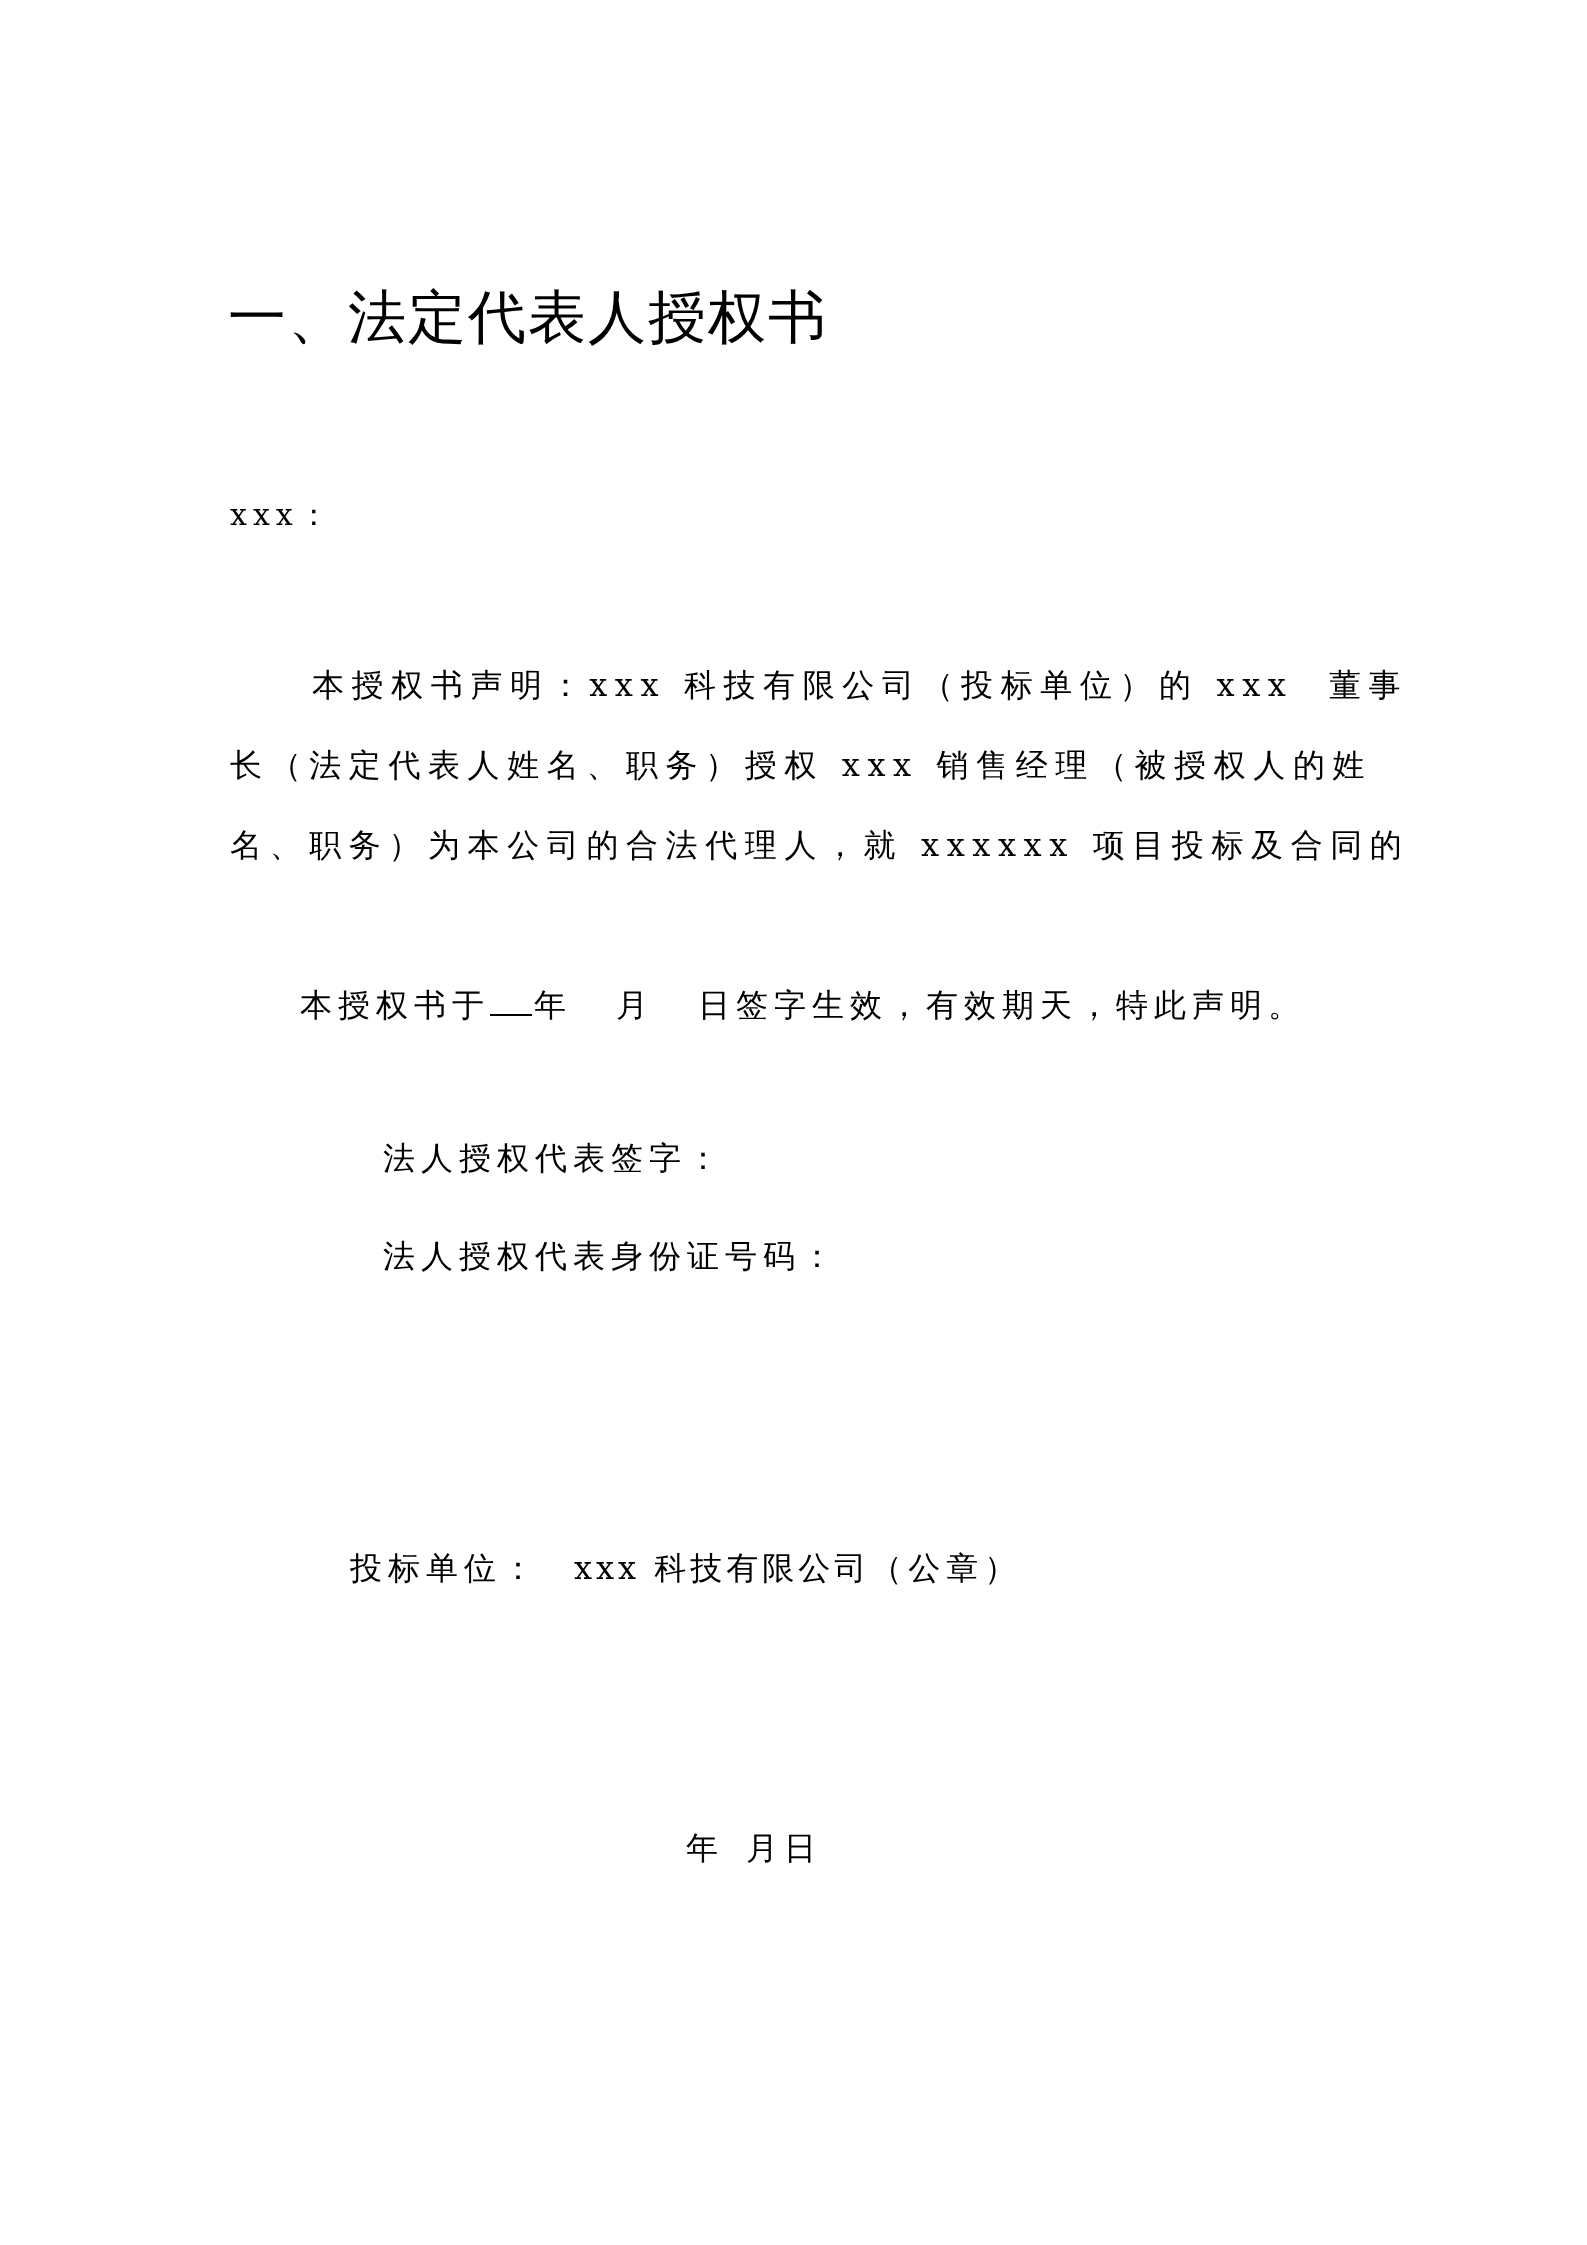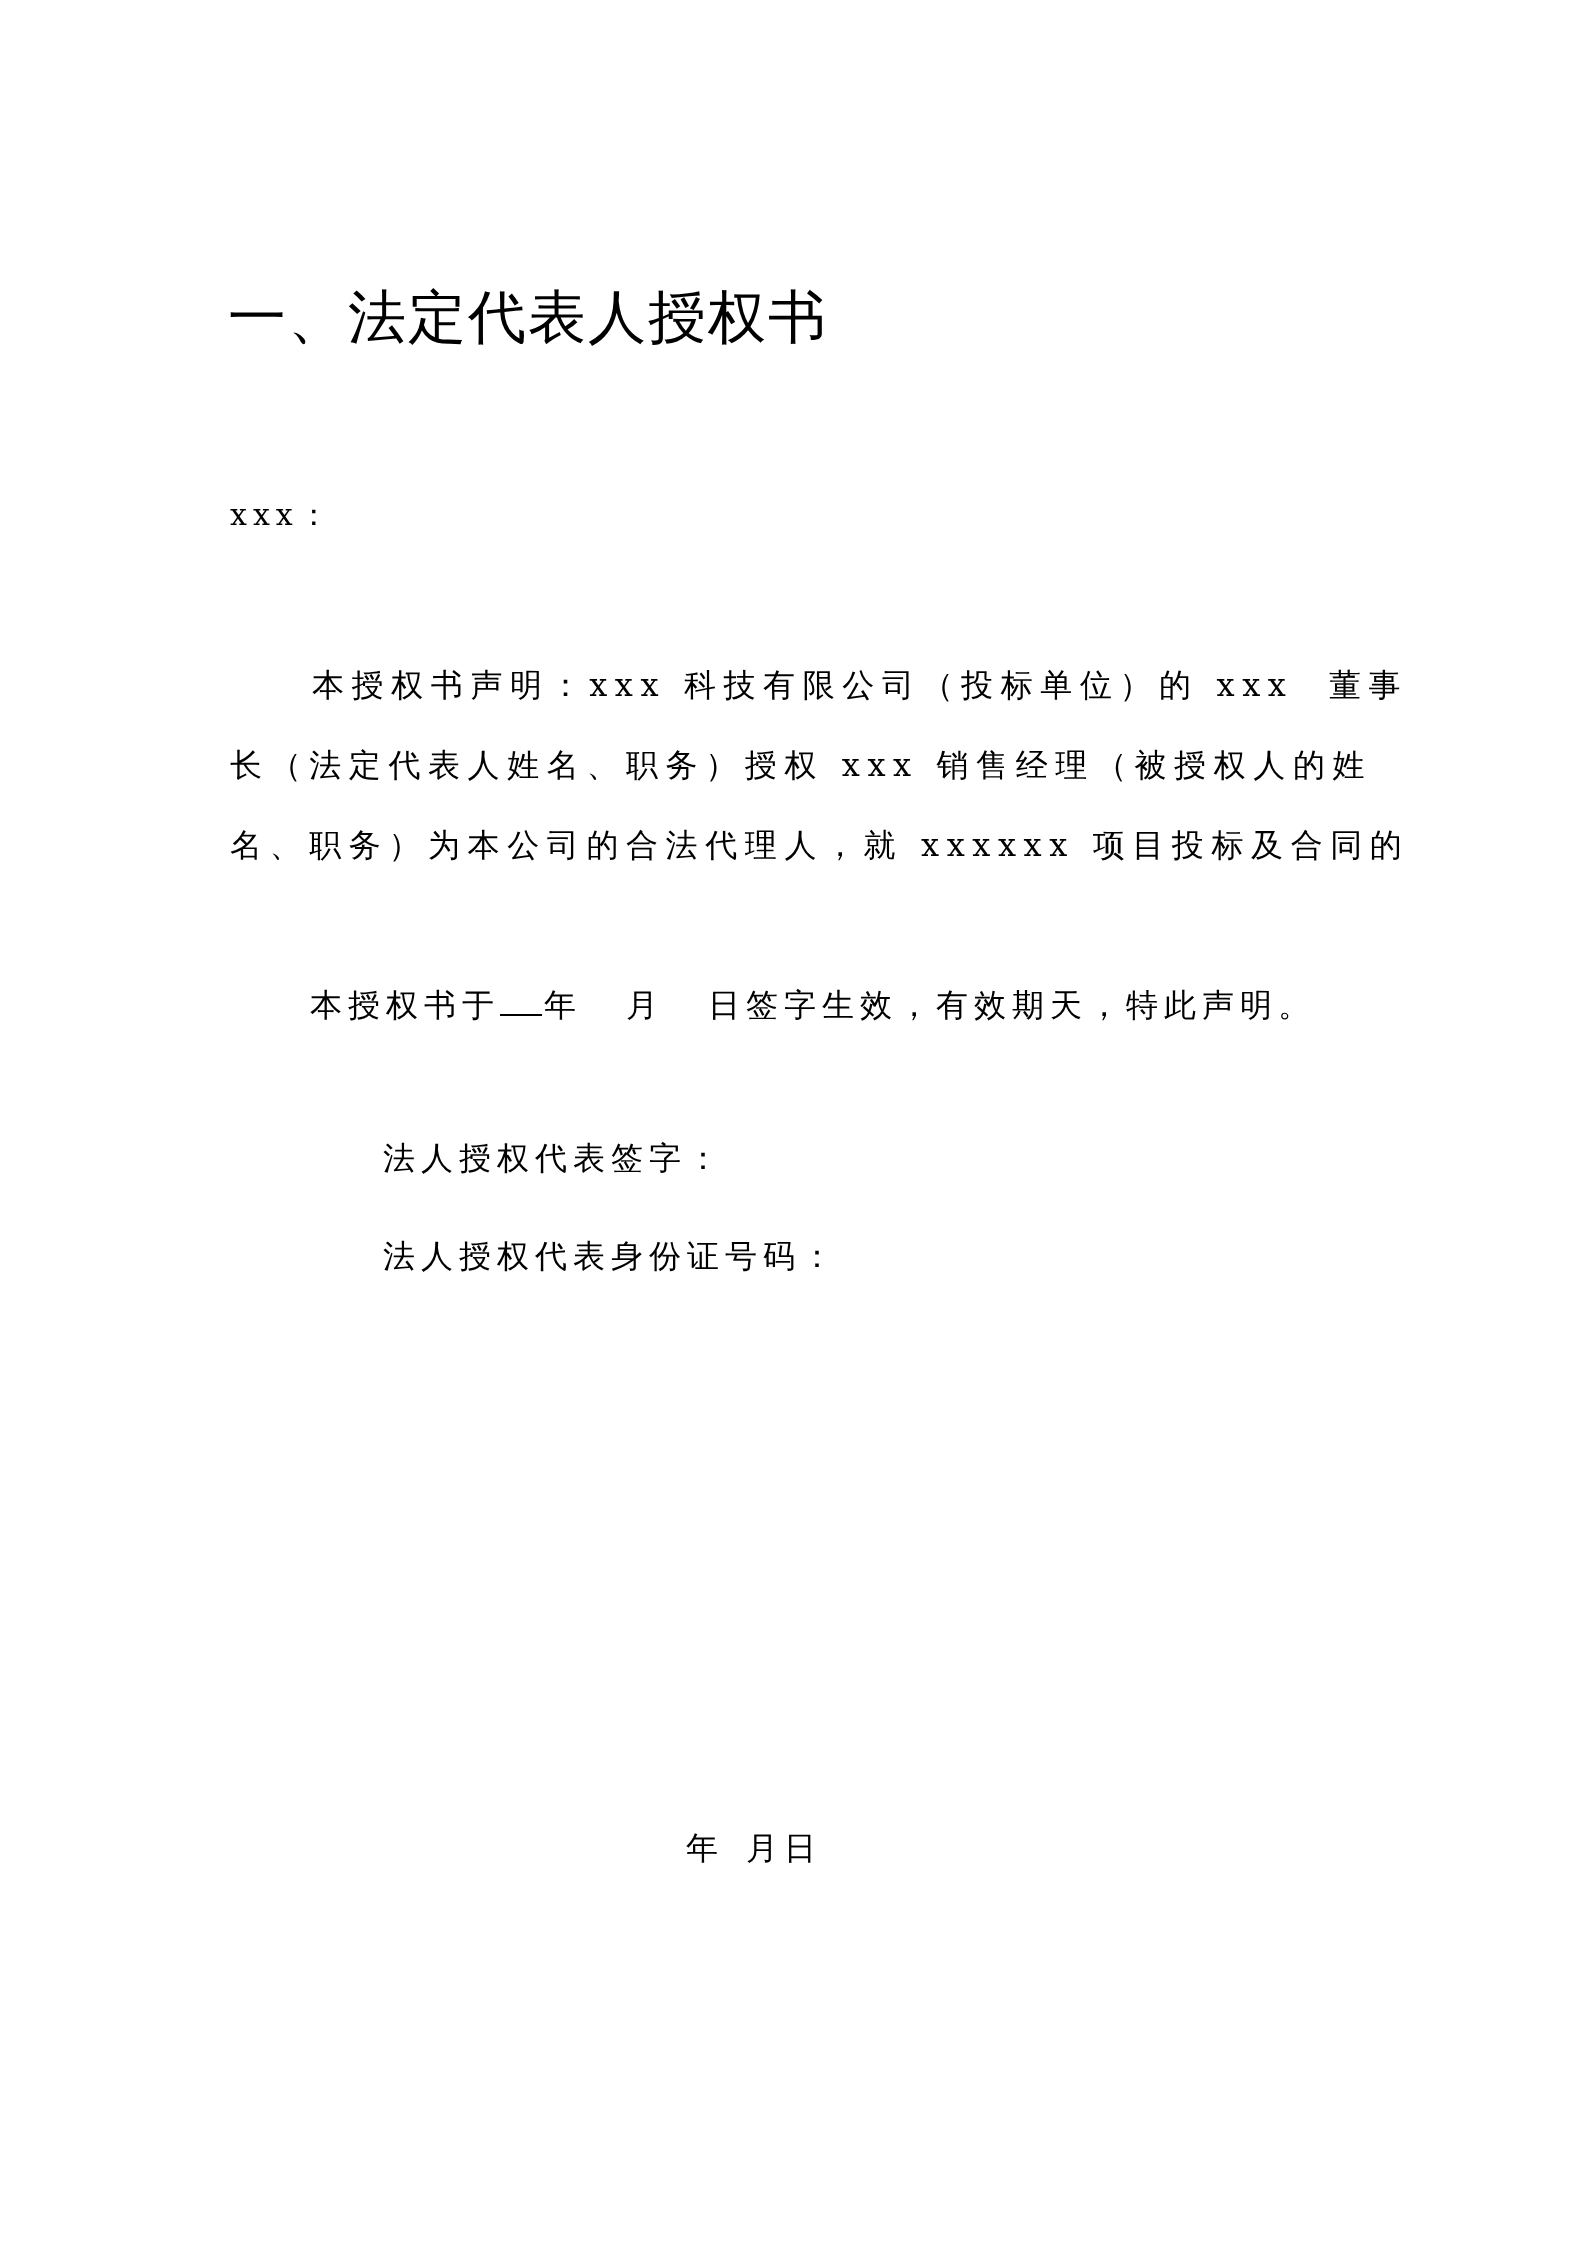--- a/index.html
+++ b/index.html
@@ -30,26 +30,29 @@
 
   <div class="abs body-line" style="left:230px; top:745px;">
     <span class="u">长</span><span>（法定代表人姓名、职务）授权 </span><span class="u">xxx 销售经理</span><span>（被授权人的姓</span>
   </div>
 
   <div class="abs body-line" style="left:230px; top:825px;">
     <span>名、职务）为本公司的合法代理人，就 </span><span class="u" style="white-space:pre;">xxxxxx </span><span>项目投标及合同的</span>
   </div>
 
 
-  <div class="abs body-line" style="left:310px; top:984px; letter-spacing:6px;">
+  <div class="abs body-line" style="left:300px; top:984px; letter-spacing:6px;">
     <span>本授权书于</span><span class="blank"></span><span>年</span><span style="display:inline-block;width:44px;"></span><span>月</span><span style="display:inline-block;width:44px;"></span><span>日签字生效，有效期天，特此声明。</span>
   </div>
 
   <div class="abs sig-line" style="left:383px; top:1138px;">法人授权代表签字：</div>
   <div class="abs sig-line" style="left:383px; top:1236px;">法人授权代表身份证号码：</div>
 
+  <div class="abs sig-line" style="left:350px; top:1548px;">
+    <span>投标单位：</span><span style="display:inline-block;width:34px;"></span><span class="u" style="letter-spacing:4px;">xxx 科技有限公司</span><span>（公章）</span>
+  </div>
 
 
   <div class="abs sig-line" style="left:686px; top:1828px;">
     <span>年</span><span style="display:inline-block;width:22px;"></span><span>月日</span>
   </div>
 
 </div>
 
 </body></html>

